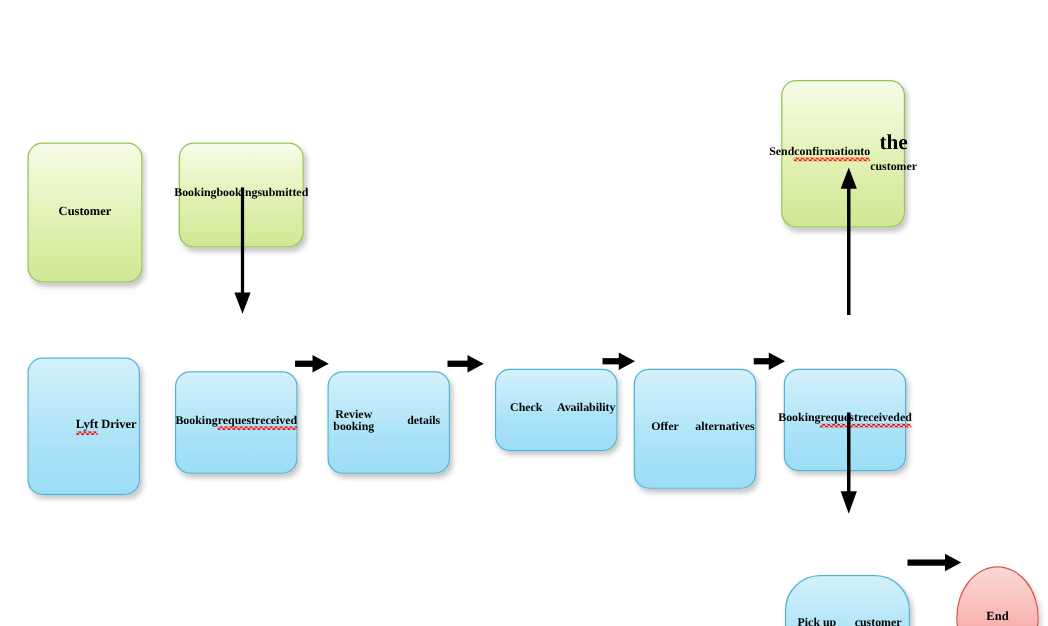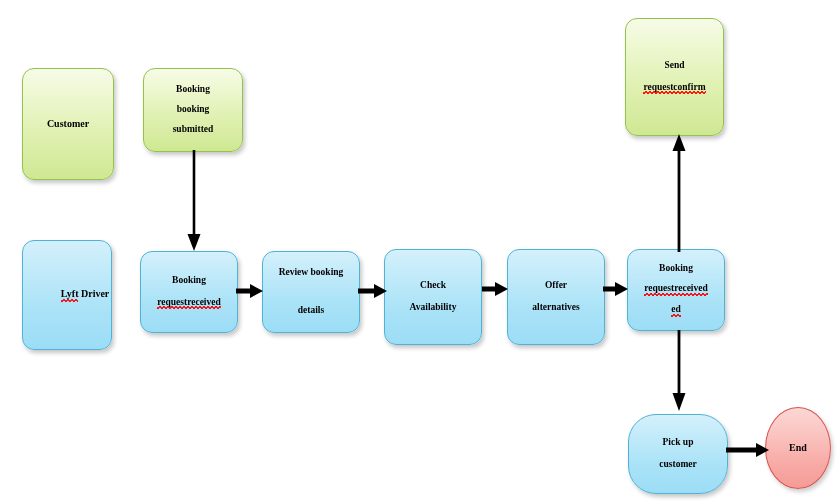--- a/index.html
+++ b/index.html
@@ -17,27 +17,28 @@
     height: 501px;
     background: #ffffff;
     overflow: hidden;
   }
 
   
   .node {
     position: absolute;
     box-sizing: border-box;
     display: flex;
-    flex-direction: column;
+    flex-direction: row;
     align-items: center;
     justify-content: center;
     text-align: center;
     font-weight: bold;
     color: #000000;
     line-height: 1.05;
+    margin-top: 46px;
   }
 
   .node .line {
     display: block;
     width: 100%;
     padding: 0;
   }
 
   .rbox {
     border-radius: 12px;
@@ -118,39 +119,40 @@
   <div class="node rbox blue" style="left:140px; top:251px; width:98px; height:82px;">
     <span class="line t-sm ln-sp">Booking</span>
     <span class="line t-sm ln-sp"><span class="sq">requestreceived</span></span>
   </div>
 
   <div class="node rbox blue" style="left:262px; top:251px; width:98px; height:82px;gap:16px;">
     <span class="line t-sm ln-sp">Review booking</span>
     <span class="line t-sm ln-sp">details</span>
   </div>
 
-  <div class="node rbox blue" style="left:384px; top:249px; width:98px; height:96px;">
+  <div class="node rbox blue" style="left:396px; top:249px; width:98px; height:66px;">
     <span class="line t-sm ln-sp">Check</span>
     <span class="line t-sm ln-sp">Availability</span>
   </div>
 
   <div class="node rbox blue" style="left:507px; top:249px; width:98px; height:96px;">
     <span class="line t-sm ln-sp">Offer</span>
     <span class="line t-sm ln-sp">alternatives</span>
   </div>
 
   <div class="node rbox blue" style="left:627px; top:249px; width:98px; height:82px;">
     <span class="line t-sm ln-sp-tight">Booking</span>
     <span class="line t-sm ln-sp-tight"><span class="sq">requestreceived</span></span>
     <span class="line t-sm ln-sp-tight"><span class="sq">ed</span></span>
   </div>
 
   <div class="node rbox green" style="left:625px; top:18px; width:99px; height:118px;">
     <span class="line t-sm ln-sp">Send</span>
-    <span class="line t-sm ln-sp"><span class="sq">requestconfirm</span></span>
+    <span class="line t-sm ln-sp"><span class="sq">confirmationto</span></span>
+    <span class="line ln-sp"><span class="t-big">the</span><span class="t-sm"> customer</span></span>
   </div>
 
   <div class="node rbox blue" style="left:628px; top:414px; width:100px; height:80px;border-radius:28px;">
     <span class="line t-sm ln-sp">Pick up</span>
     <span class="line t-sm ln-sp">customer</span>
   </div>
 
   <div class="node ellipse" style="left:765px; top:407px; width:66px; height:82px;">
     <span class="line t-md">End</span>
   </div>

